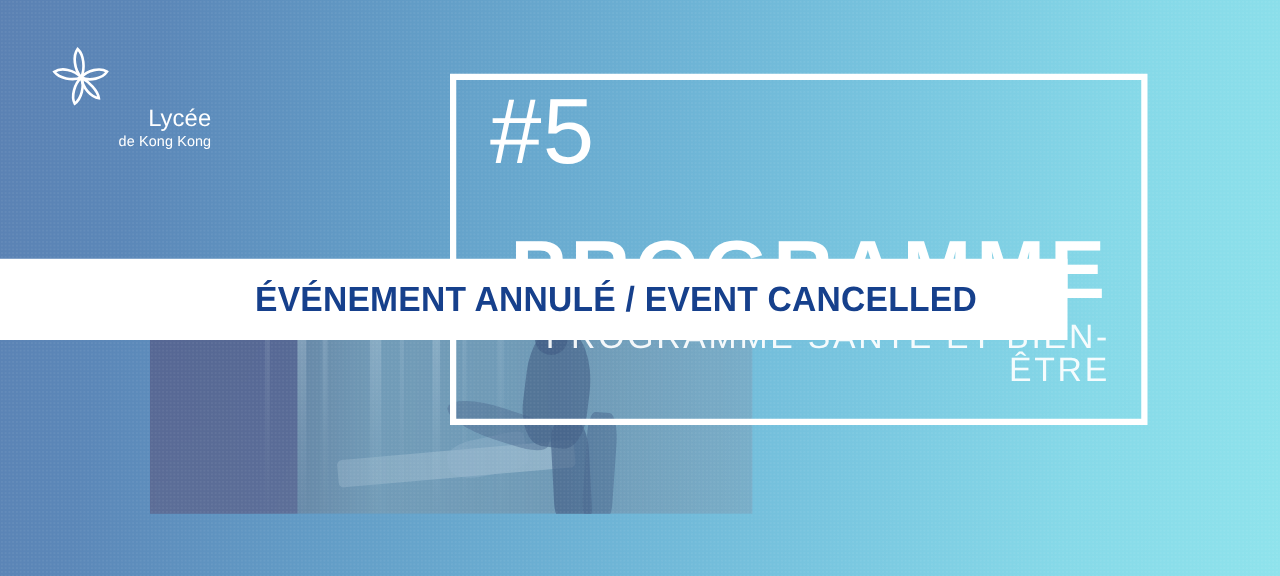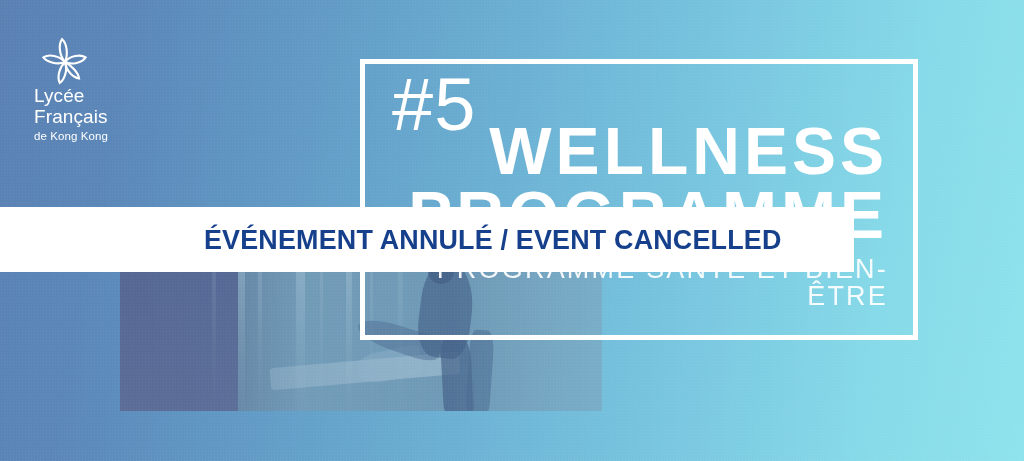--- a/index.html
+++ b/index.html
@@ -214,20 +214,21 @@
   }
   .logo-mark {
     position:absolute;
     left:3px; top:0px;
     width:56px; height:56px;
   }
   .logo-text {
     position:absolute;
     left:0; top:52px;
     width:135px;
+    text-align:right;
     color:#ffffff;
     line-height:1.13;
   }
   .logo-l1, .logo-l2, .logo-l3 {
     font-size:19px;
     font-weight:400;
     display:block;
     letter-spacing:0.1px;
   }
   .logo-l4 {
@@ -263,21 +264,20 @@
       <div class="fig-leg2"></div>
       <div class="photo-fade-right"></div>
     </div>
   </div>
 
   <div class="texture"></div>
 
   <div class="frame"></div>
 
   <div class="hash">#5</div>
-  <div class="title-main">WELLNESS</div>
   <div class="title-second">PROGRAMME</div>
   <div class="subtitle">PROGRAMME SANTÉ ET BIEN-ÊTRE</div>
 
   <div class="banner">
     <div class="banner-text">ÉVÉNEMENT ANNULÉ / EVENT CANCELLED</div>
   </div>
 
   <div class="logo">
     <div class="logo-mark">
       <svg viewBox="0 0 56 56" width="56" height="56" aria-hidden="true">
@@ -286,18 +286,17 @@
           <path d="M28 29 C23 22 23 11 27.5 6 C32 11 32 22 28 29 Z" transform="rotate(-6 28 29)"></path>
           <path d="M28 29 C33.5 23.5 44 22.5 49 26.5 C45 31.5 34.5 33 28 29 Z" transform="rotate(-6 28 29)"></path>
           <path d="M28 29 C32 35.5 31 46 26.5 50.5 C22.5 45.5 23.5 35 28 29 Z" transform="rotate(10 28 29)"></path>
           <path d="M28 29 C21 33 10.5 32 6 27.5 C11 23 21.5 23.5 28 29 Z" transform="rotate(8 28 29)"></path>
           <path d="M28 29 C34 32.5 41 40 41.5 46 C35.5 45 29 38 28 29 Z" transform="rotate(-2 28 29)"></path>
         </g>
       </svg>
     </div>
     <div class="logo-text">
       <span class="logo-l1">Lycée</span>
-      <span class="logo-l2">Français</span>
       <span class="logo-l4">de Kong Kong</span>
     </div>
   </div>
 
 </div>
 
 </body></html>

